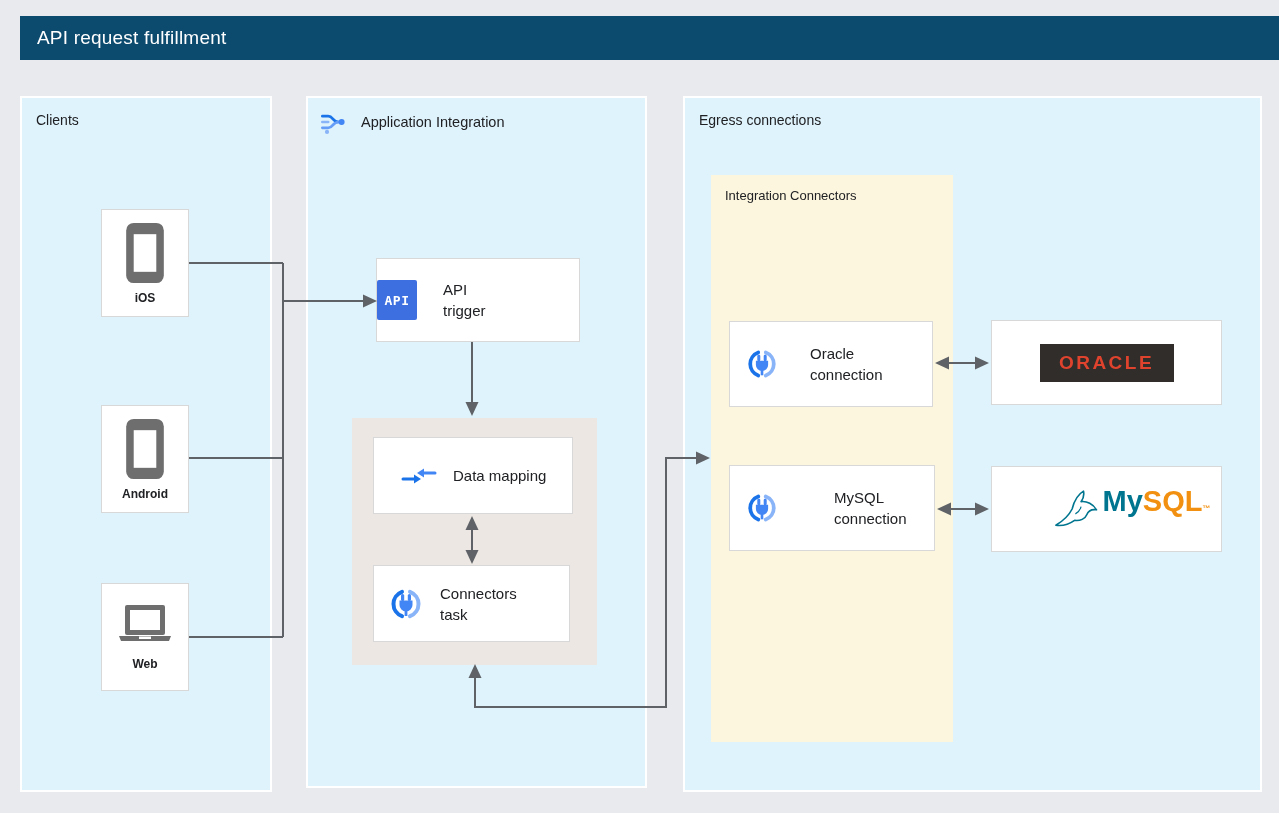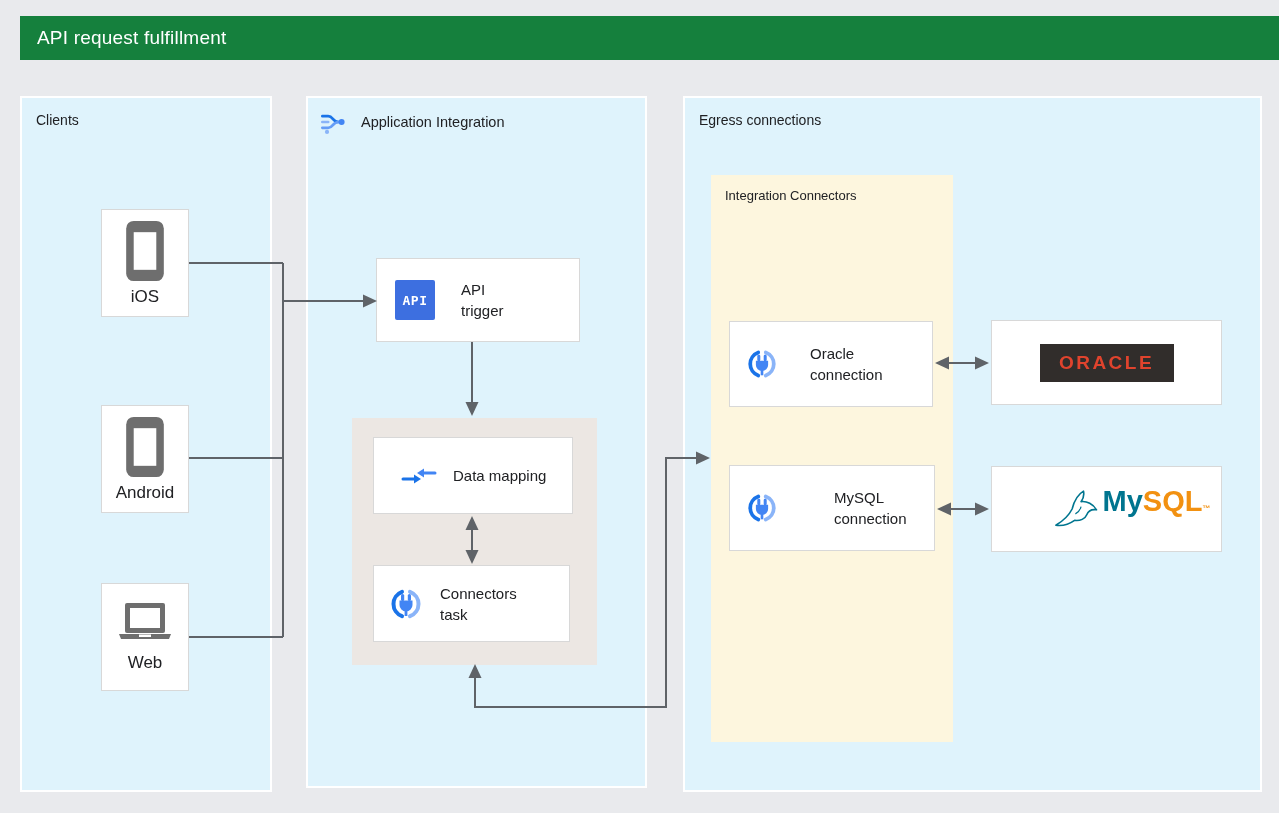--- a/index.html
+++ b/index.html
@@ -4,32 +4,32 @@
 <style>
   html,body{margin:0;padding:0;background:#cfd1d4;}
   #canvas{
     position:relative;width:1279px;height:820px;overflow:hidden;
     background:#E9EAED;
     font-family:"Liberation Sans", sans-serif;
     color:#202124;
   }
   .abs{position:absolute;}
   .titlebar{
-    left:20px;top:16px;width:1259px;height:44px;background:#15803d;
+    left:20px;top:16px;width:1259px;height:44px;background:#0c4a6e;
     display:flex;align-items:center;padding-left:17px;box-sizing:border-box;
   }
   .titlebar span{color:#fff;font-size:19px;letter-spacing:.2px;}
   .panel{background:#DFF3FC;border:2px solid #ffffff;box-sizing:border-box;}
   .panel-label{font-size:14px;color:#202124;}
   .group{box-sizing:border-box;}
   .node{
     background:#ffffff;border:1px solid #D8D8D8;box-sizing:border-box;
   }
   .vnode{display:flex;flex-direction:column;align-items:center;justify-content:space-evenly;padding:6px 0;}
-  .vnode .dev-label{font-size:17px;color:#202124;}
+  .vnode .dev-label{font-size:12px;color:#202124;font-weight:bold;}
   .hnode{display:flex;align-items:center;}
   .hnode .hnode-label{font-size:15px;line-height:21px;color:#202124;}
   .appint-head{display:flex;align-items:center;gap:13px;}
   .appint-head .panel-label{font-size:14.5px;}
   .api-badge{
     width:40px;height:40px;background:#3D6FE0;border-radius:2px;
     display:flex;align-items:center;justify-content:center;flex:0 0 auto;
   }
   .api-badge span{
     color:#fff;font-family:"DejaVu Sans Mono", monospace;font-weight:bold;font-size:13px;letter-spacing:.5px;
@@ -112,21 +112,21 @@
       <svg width="58" height="42" viewBox="0 0 58 42">
         <rect x="9" y="2" width="40" height="30" rx="2" fill="#6E6E6E"></rect>
         <rect x="14" y="7" width="30" height="20" fill="#ffffff"></rect>
         <path d="M3 33 H55 L53 38 H5 Z" fill="#6E6E6E"></path>
         <rect x="23" y="33.5" width="12" height="2.5" fill="#ffffff"></rect>
       </svg>
     </span>
     <span class="dev-label">Web</span>
   </div>
 
-  <div class="abs node hnode" style="left:376px;top:258px;width:204px;height:84px;padding-left:18px;gap:26px;">
+  <div class="abs node hnode" style="left:376px;top:258px;width:204px;height:84px;gap:26px;">
     <div class="api-badge">
       <span>API</span>
     </div>
     <div class="hnode-label" style="width:70px;">API trigger</div>
   </div>
 
   <div class="abs node hnode" style="left:373px;top:437px;width:200px;height:77px;padding-left:27px;gap:16px;">
     <span>
       <svg width="36" height="24" viewBox="0 0 36 24">
         <path d="M2 15 H13" stroke="#1A73E8" stroke-width="3" stroke-linecap="round"></path>

